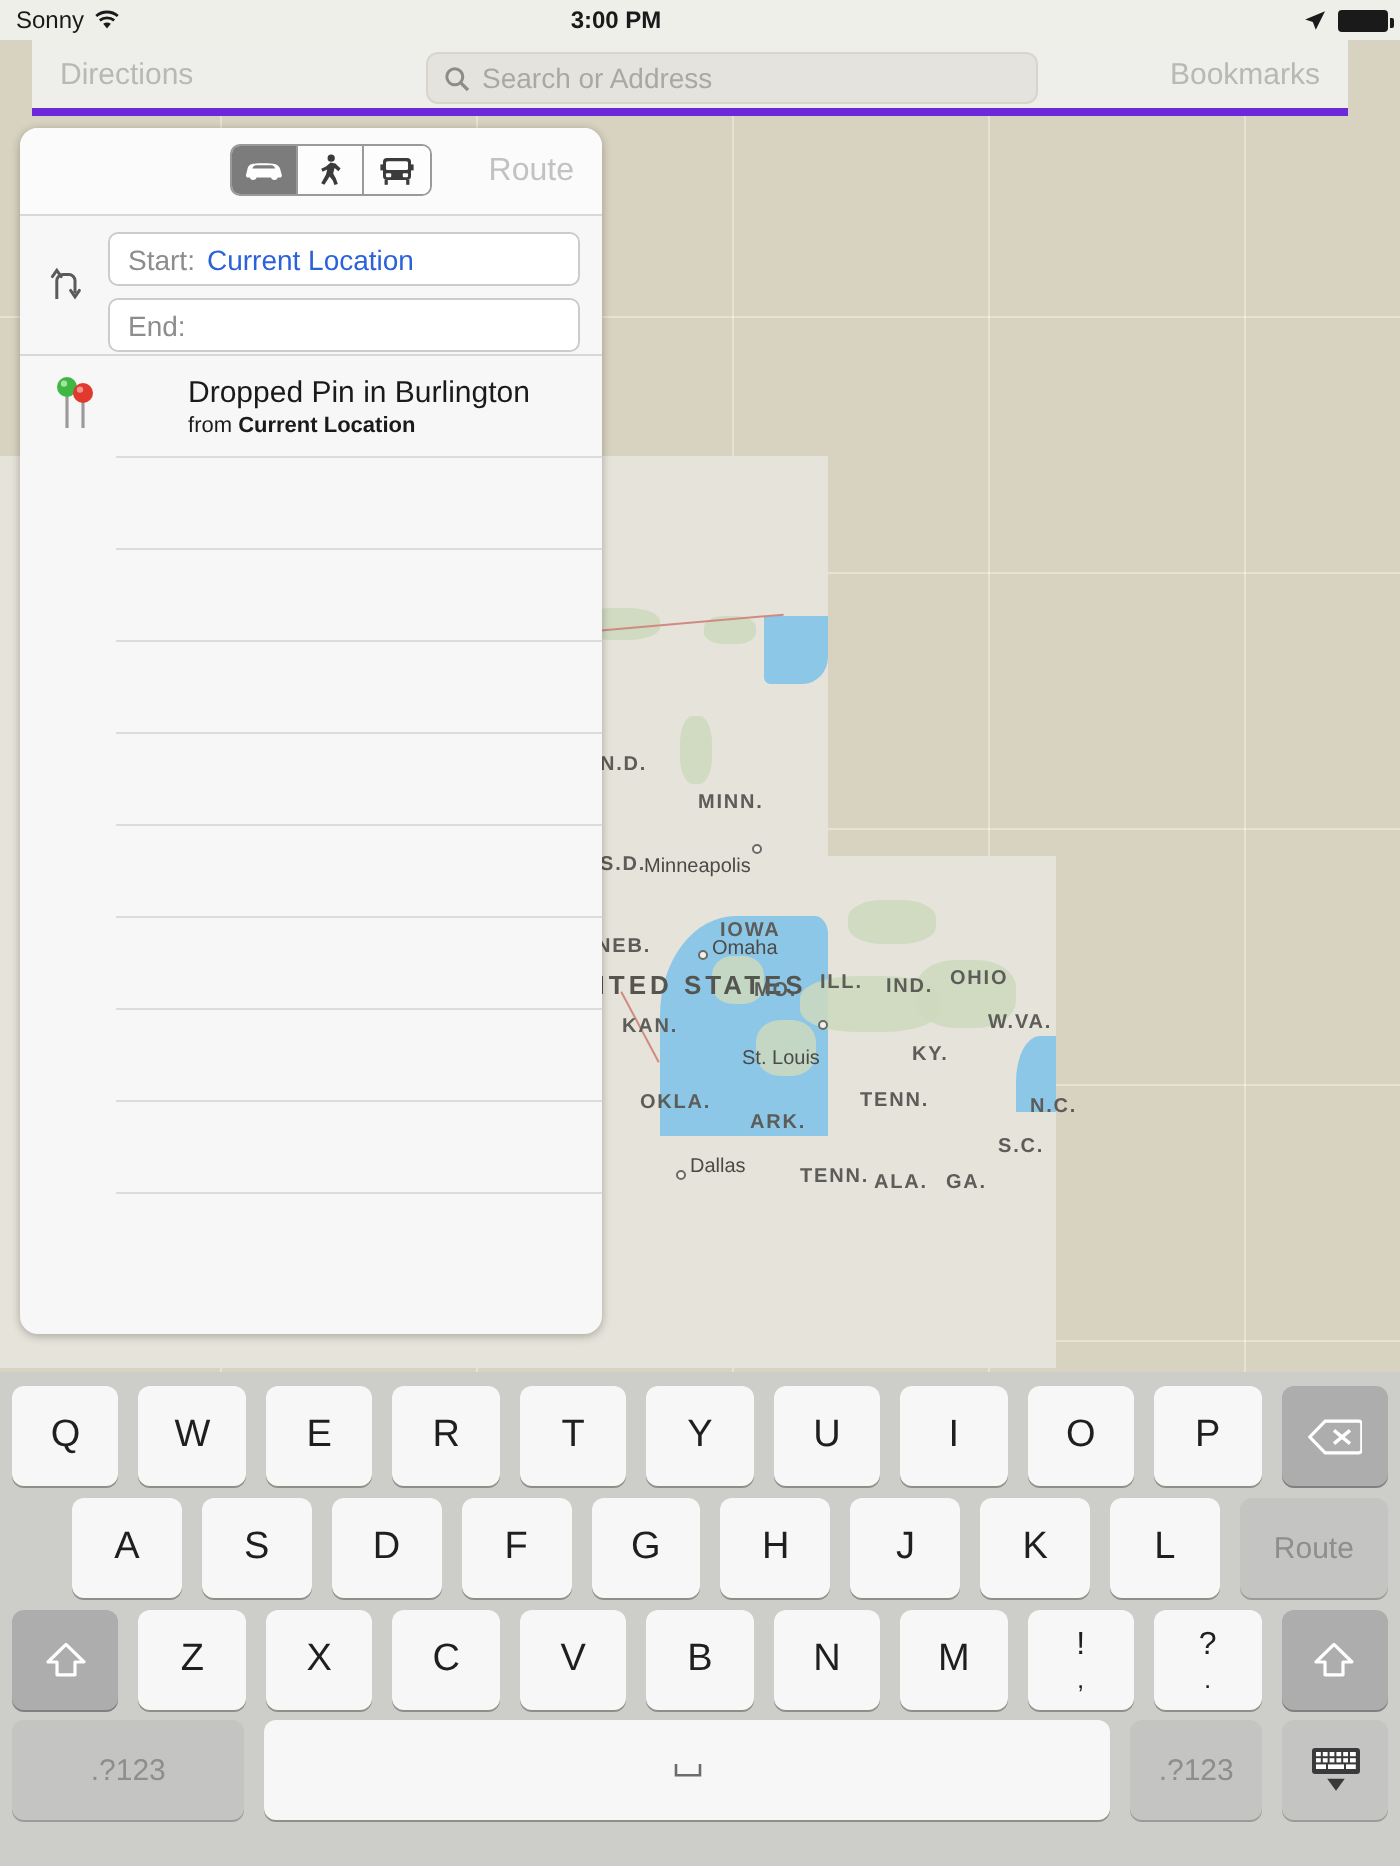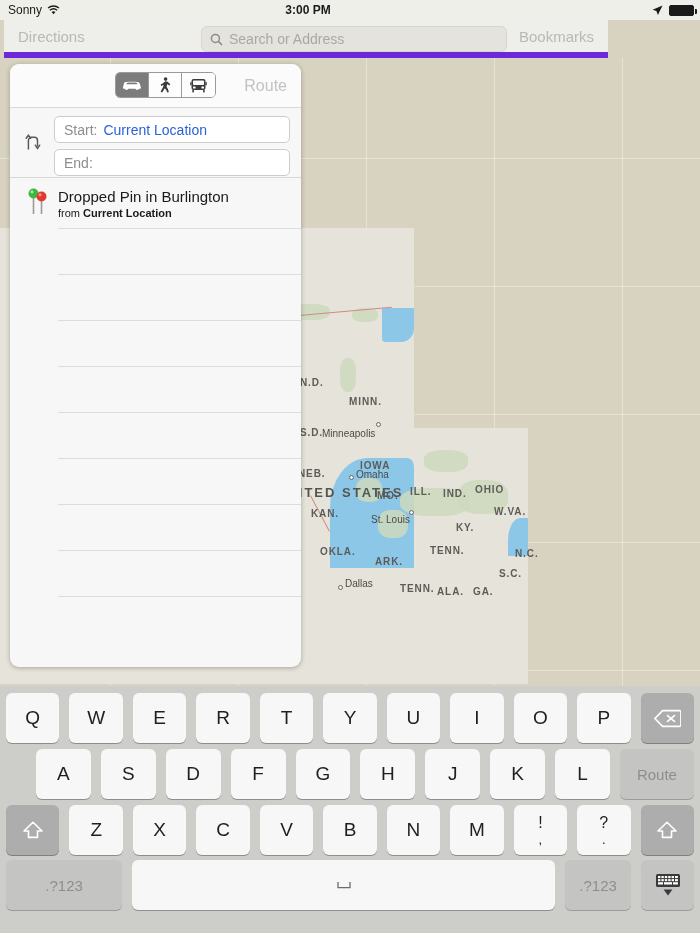--- a/index.html
+++ b/index.html
@@ -24,22 +24,22 @@
     width: 25px; height: 11px; border: 1px solid #1a1a1a; border-radius: 2px;
     position: relative; background: #1a1a1a;
   }
   .battery::after {
     content: ""; position: absolute; right: -4px; top: 3px;
     width: 2px; height: 5px; background: #1a1a1a; border-radius: 0 1px 1px 0;
   }
 
   
   .navbar {
-    position: absolute; top: 20px; left: 4px; width: 604px; height: 38px;
-    background: #eeeeea; border-bottom: 6px solid #6d28d9;
+    position: absolute; top: 20px; left: 16px; width: 658px; height: 38px;
+    background: #eeeeea; border-bottom: 4px solid #6d28d9;
     display: flex; align-items: center;
   }
   .nav-btn {
     font-size: 15px; color: #b8b8b4; background: none; border: none;
     cursor: default; padding: 0 12px;
   }
   .nav-left { position: absolute; left: 2px; }
   .nav-right { position: absolute; right: 2px; }
   .searchbar {
     position: absolute; left: 197px; top: 6px; width: 306px; height: 26px;
@@ -114,21 +114,21 @@
     display: flex; align-items: center; padding: 0 9px; gap: 6px;
     font-size: 14px;
   }
   .field.start { top: 8px; }
   .field.end { top: 41px; }
   .field-label { color: #8d8d8d; }
   .field-value { color: #2b62d9; }
   .list { position: relative; }
   .row {
     position: relative; height: 46px; border-bottom: 1px solid #dcdcdc;
-    margin-left: 48px; display: flex; align-items: center;
+    margin-left: 48px; display: flex; align-items: center; justify-content: center;
   }
   .row.first { height: 51px; margin-left: 48px; }
   .row-pins { position: absolute; left: -32px; top: 9px; }
   .row-title { font-size: 15px; color: #1a1a1a; }
   .row-sub { font-size: 11px; color: #1a1a1a; margin-top: 2px; }
   .row-sub b { font-weight: bold; }
 
   
   .keyboard {
     position: absolute; left: 0; bottom: 0; width: 700px; height: 247px;
@@ -234,21 +234,21 @@
     <div class="map-label" style="left:515px; top:490px;">N.C.</div>
     <div class="map-label" style="left:499px; top:510px;">S.C.</div>
     <div class="map-label" style="left:400px; top:525px;">TENN.</div>
     <div class="map-label" style="left:437px; top:528px;">ALA.</div>
     <div class="map-label" style="left:473px; top:528px;">GA.</div>
 
     <div class="map-label city" style="left:322px; top:370px;">Minneapolis</div>
     <div class="city-dot" style="left:376px; top:364px;"></div>
     <div class="map-label city" style="left:356px; top:411px;">Omaha</div>
     <div class="city-dot" style="left:349px; top:417px;"></div>
-    <div class="map-label city" style="left:371px; top:456px;">St. Louis</div>
+    <div class="map-label city" style="left:371px; top:466px;">St. Louis</div>
     <div class="city-dot" style="left:409px; top:452px;"></div>
     <div class="map-label city" style="left:345px; top:520px;">Dallas</div>
     <div class="city-dot" style="left:338px; top:527px;"></div>
   </div>
 
   <div class="panel">
 
     <div class="panel-head">
       <div class="seg">
         <div class="seg-item active">

